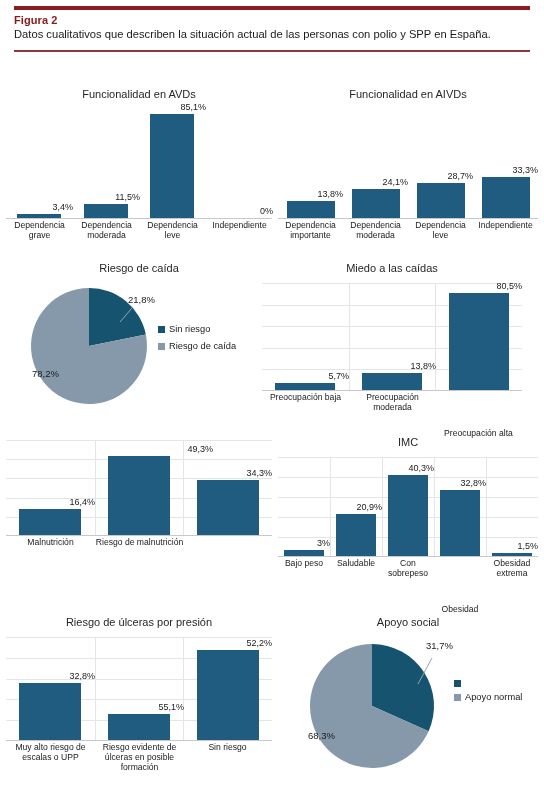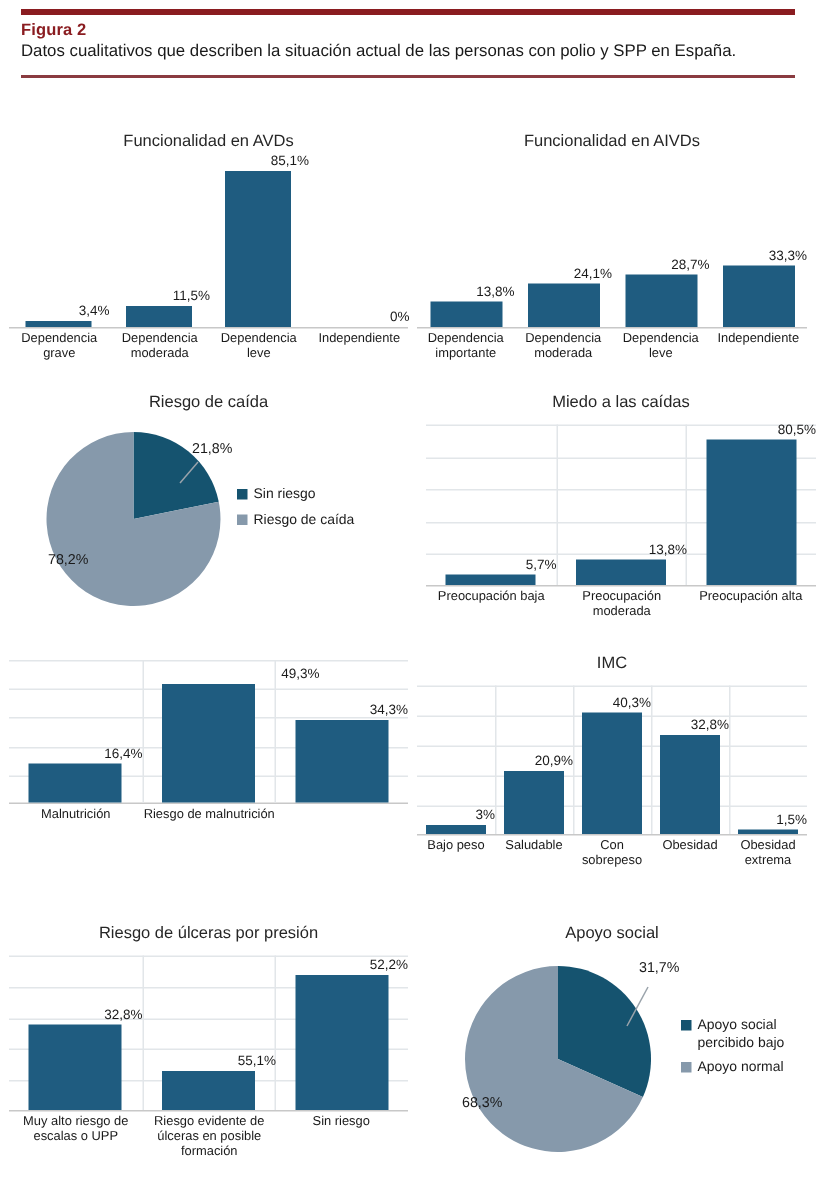--- a/index.html
+++ b/index.html
@@ -140,42 +140,42 @@
         <div class="legend-item">
           <span class="swatch" style="background: rgb(21, 83, 111);"></span>
           <span>Sin riesgo</span>
         </div>
         <div class="legend-item">
           <span class="swatch" style="background: rgb(134, 153, 171);"></span>
           <span>Riesgo de caída</span>
         </div>
       </div>
     </div>
-    <div class="cell" style="left: 284px; top: 180px; width: 260px; height: 170px;">
+    <div class="cell" style="left: 262px; top: 180px; width: 260px; height: 170px;">
       <div class="chart-title" style="margin-top: 4px;">Miedo a las caídas</div>
       <div class="plot" style="margin-top: 8px;">
         <div class="bars" style="height: 108px;">
           <div class="gridline" style="top: 0px; background: rgb(226, 230, 233);"></div>
           <div class="gridline" style="top: 22px; background: rgb(226, 230, 233);"></div>
           <div class="gridline" style="top: 43px; background: rgb(226, 230, 233);"></div>
           <div class="gridline" style="top: 65px; background: rgb(226, 230, 233);"></div>
           <div class="gridline" style="top: 86px; background: rgb(226, 230, 233);"></div>
           <div class="vsep" style="left: 33.3333%; background: rgb(226, 230, 233);"></div>
           <div class="vsep" style="left: 66.6667%; background: rgb(226, 230, 233);"></div>
           <div class="bar" style="left: 13px; width: 60px; height: 7px; background: rgb(31, 92, 128);"></div>
           <div class="bar-val" style="left: 0px; width: 87px; bottom: 9px;">5,7%</div>
           <div class="bar" style="left: 100px; width: 60px; height: 17px; background: rgb(31, 92, 128);"></div>
           <div class="bar-val" style="left: 87px; width: 87px; bottom: 19px;">13,8%</div>
           <div class="bar" style="left: 187px; width: 60px; height: 97px; background: rgb(31, 92, 128);"></div>
           <div class="bar-val" style="left: 173px; width: 87px; bottom: 99px;">80,5%</div>
         </div>
         <div class="cat-row" style="height: 30px;">
           <div class="cat" style="left: 0px; width: 87px;">Preocupación baja</div>
           <div class="cat" style="left: 87px; width: 87px;">Preocupación moderada</div>
-          <div class="cat" style="left: 173px; width: 87px;">Preocupación alta</div>
+          <div class="cat" style="left: 173px; width: 87px; margin-top: 36px;">Preocupación alta</div>
         </div>
       </div>
     </div>
     <div class="cell" style="left: 6px; top: 354px; width: 266px; height: 178px;">
       <div class="plot" style="margin-top: 8px;">
         <div class="bars" style="height: 96px;">
           <div class="gridline" style="top: 0px; background: rgb(226, 230, 233);"></div>
           <div class="gridline" style="top: 19px; background: rgb(226, 230, 233);"></div>
           <div class="gridline" style="top: 38px; background: rgb(226, 230, 233);"></div>
           <div class="gridline" style="top: 58px; background: rgb(226, 230, 233);"></div>
@@ -216,21 +216,21 @@
           <div class="bar-val" style="left: 104px; width: 52px; bottom: 83px;">40,3%</div>
           <div class="bar" style="left: 162px; width: 40px; height: 66px; background: rgb(31, 92, 128);"></div>
           <div class="bar-val" style="left: 156px; width: 52px; bottom: 68px;">32,8%</div>
           <div class="bar" style="left: 214px; width: 40px; height: 3px; background: rgb(31, 92, 128);"></div>
           <div class="bar-val" style="left: 208px; width: 52px; bottom: 5px;">1,5%</div>
         </div>
         <div class="cat-row" style="height: 40px;">
           <div class="cat" style="left: 0px; width: 52px;">Bajo peso</div>
           <div class="cat" style="left: 52px; width: 52px;">Saludable</div>
           <div class="cat" style="left: 104px; width: 52px;">Con sobrepeso</div>
-          <div class="cat" style="left: 156px; width: 52px;">Obesidad</div>
+          <div class="cat" style="left: 156px; width: 52px; margin-top: 46px;">Obesidad</div>
           <div class="cat" style="left: 208px; width: 52px;">Obesidad extrema</div>
         </div>
       </div>
     </div>
     <div class="cell" style="left: 6px; top: 534px; width: 266px; height: 180px;">
       <div class="chart-title" style="margin-top: 4px;">Riesgo de úlceras por presión</div>
       <div class="plot" style="margin-top: 8px;">
         <div class="bars" style="height: 104px;">
           <div class="gridline" style="top: 0px; background: rgb(226, 230, 233);"></div>
           <div class="gridline" style="top: 21px; background: rgb(226, 230, 233);"></div>
@@ -258,21 +258,20 @@
       <svg width="170" height="146" style="position: absolute; left: 22px; top: 24px;">
         <path d="M 72 70 L 72.00 8.00 A 62 62 0 0 1 128.59 95.34 Z" fill="#15536f"></path>
         <path d="M 72 70 L 128.59 95.34 A 62 62 0 1 1 72.00 8.00 Z" fill="#8699ab"></path>
         <path d="M 132 22 L 118 48" stroke="#9aa3ab" fill="none" stroke-width="1"></path>
       </svg>
       <div class="pie-lbl" style="left: 148px; top: 28px;">31,7%</div>
       <div class="pie-lbl" style="left: 30px; top: 118px;">68,3%</div>
       <div class="legend" style="left: 176px; top: 66px; width: 88px;">
         <div class="legend-item">
           <span class="swatch" style="background: rgb(21, 83, 111);"></span>
-          <span>Apoyo social percibido bajo</span>
         </div>
         <div class="legend-item">
           <span class="swatch" style="background: rgb(134, 153, 171);"></span>
           <span>Apoyo normal</span>
         </div>
       </div>
     </div>
   </div>
 
 </body></html>

